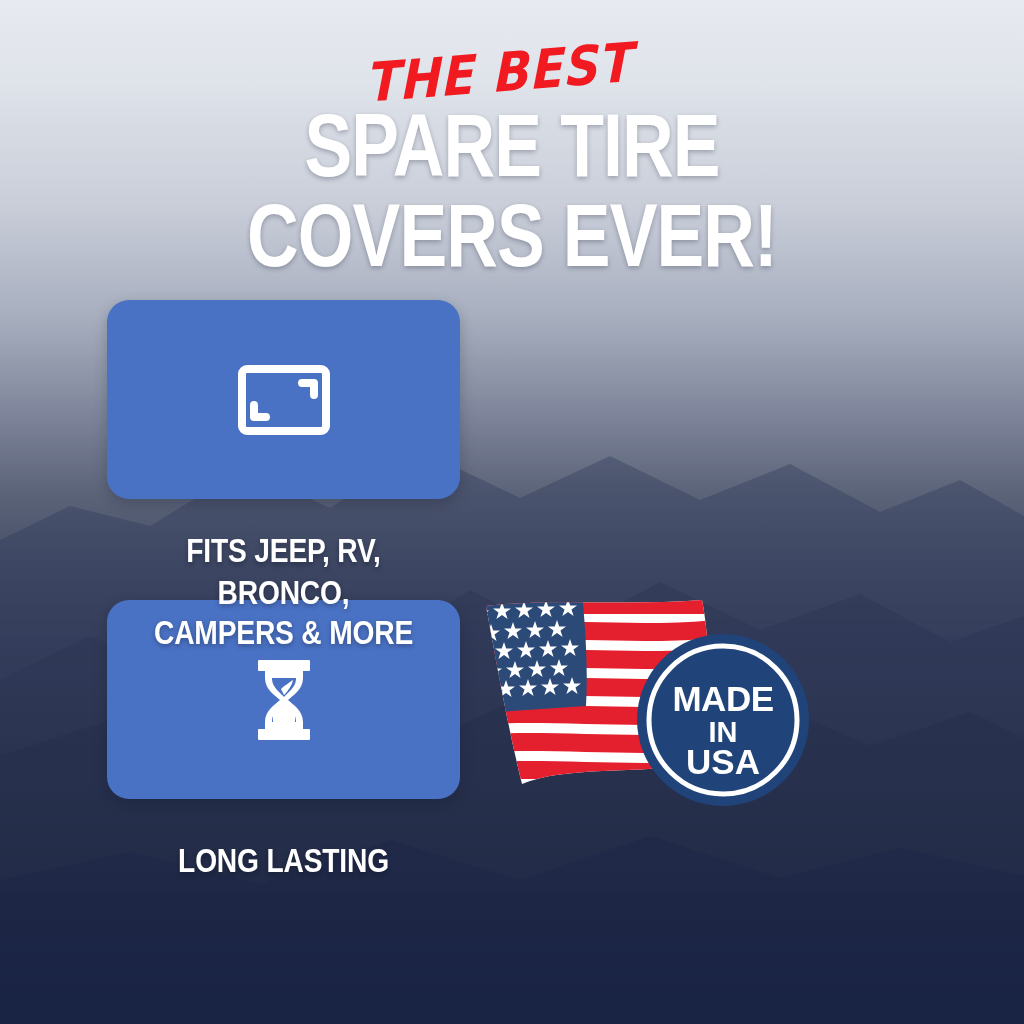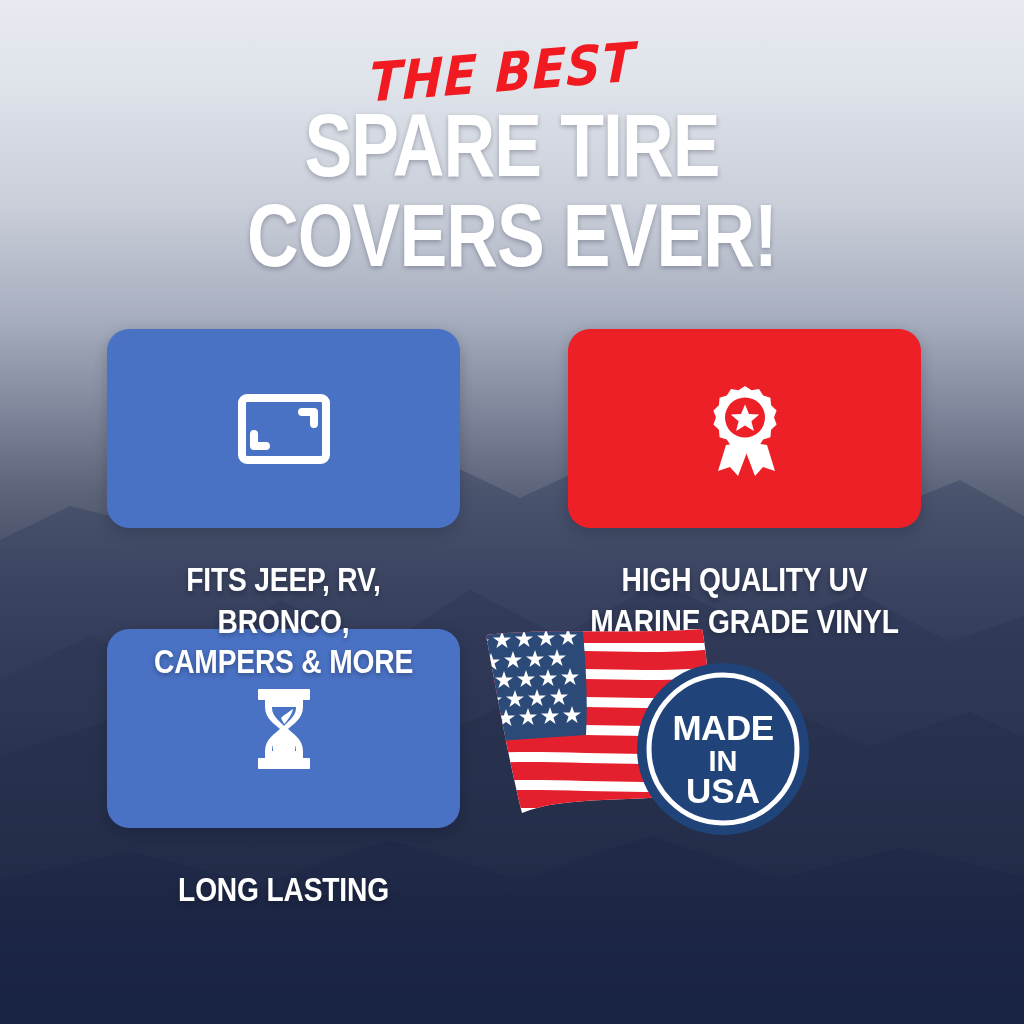--- a/index.html
+++ b/index.html
@@ -62,21 +62,21 @@
     transform:scaleX(.93) scaleY(1.16);
     transform-origin:center top;
     text-shadow:0 2px 5px rgba(10,16,36,.28);
   }
   #line-1 { margin-top:7px; }
   #line-2 { margin-top:16px; }
 
   
   #feature-grid {
     position:absolute;
-    top:329px; left:107px;
+    top:300px; left:107px;
     width:814px;
   }
   .feature-row { display:flex; }
   #row-1 { height:300px; }
   #row-2 { height:290px; }
   .feature-cell { width:353px; }
   #cell-fits, #cell-madeusa { margin-right:108px; }
 
   .tile {
     width:353px; height:199px;
@@ -143,41 +143,20 @@
           <svg width="104" height="104" viewBox="0 0 104 104">
             <rect x="10" y="21" width="84" height="62" rx="5" ry="5" fill="none" stroke="#ffffff" stroke-width="8"></rect>
             <path d="M70 35 L82 35 L82 47" fill="none" stroke="#ffffff" stroke-width="8" stroke-linecap="round" stroke-linejoin="round"></path>
             <path d="M34 69 L22 69 L22 57" fill="none" stroke="#ffffff" stroke-width="8" stroke-linecap="round" stroke-linejoin="round"></path>
           </svg>
         </div>
         <div class="caption" style="white-space:pre-line;">FITS JEEP, RV, BRONCO,
 CAMPERS &amp; MORE</div>
       </div>
 
-      <div class="feature-cell" id="cell-quality">
-        <div class="tile tile-red">
-          <svg width="104" height="104" viewBox="0 0 104 104">
-            <g fill="#ffffff">
-              <path d="M47 66 L33 68 L25 94 L37 90 L45 99 L56 70 Z"></path>
-              <path d="M60 66 L74 68 L82 94 L70 90 L62 99 L51 70 Z"></path>
-              <path d="M52 9
-                       L58.5 13.2 L66 12.1 L70.2 18.4 L77.4 20.7 L78.1 28.2
-                       L83.6 33.4 L81 40.5 L83.6 47.6 L78.1 52.8 L77.4 60.3
-                       L70.2 62.6 L66 68.9 L58.5 67.8 L52 72 L45.5 67.8
-                       L38 68.9 L33.8 62.6 L26.6 60.3 L25.9 52.8 L20.4 47.6
-                       L23 40.5 L20.4 33.4 L25.9 28.2 L26.6 20.7 L33.8 18.4
-                       L38 12.1 L45.5 13.2 Z"></path>
-              <circle cx="52" cy="40.5" r="20" fill="#ed2027"></circle>
-              <path d="M52 27.5 L56 37 L66.2 37.6 L58.4 44.2 L60.9 54.1 L52 48.6 L43.1 54.1 L45.6 44.2 L37.8 37.6 L48 37 Z"></path>
-            </g>
-          </svg>
-        </div>
-        <div class="caption" style="white-space:pre-line;">HIGH QUALITY UV
-MARINE GRADE VINYL</div>
-      </div>
 
     </div>
 
     <div class="feature-row" id="row-2">
 
       <div class="feature-cell" id="cell-long">
         <div class="tile tile-blue">
           <svg width="104" height="104" viewBox="0 0 104 104">
             <g fill="#ffffff">
               <rect x="26" y="12" width="52" height="11" rx="1"></rect>

